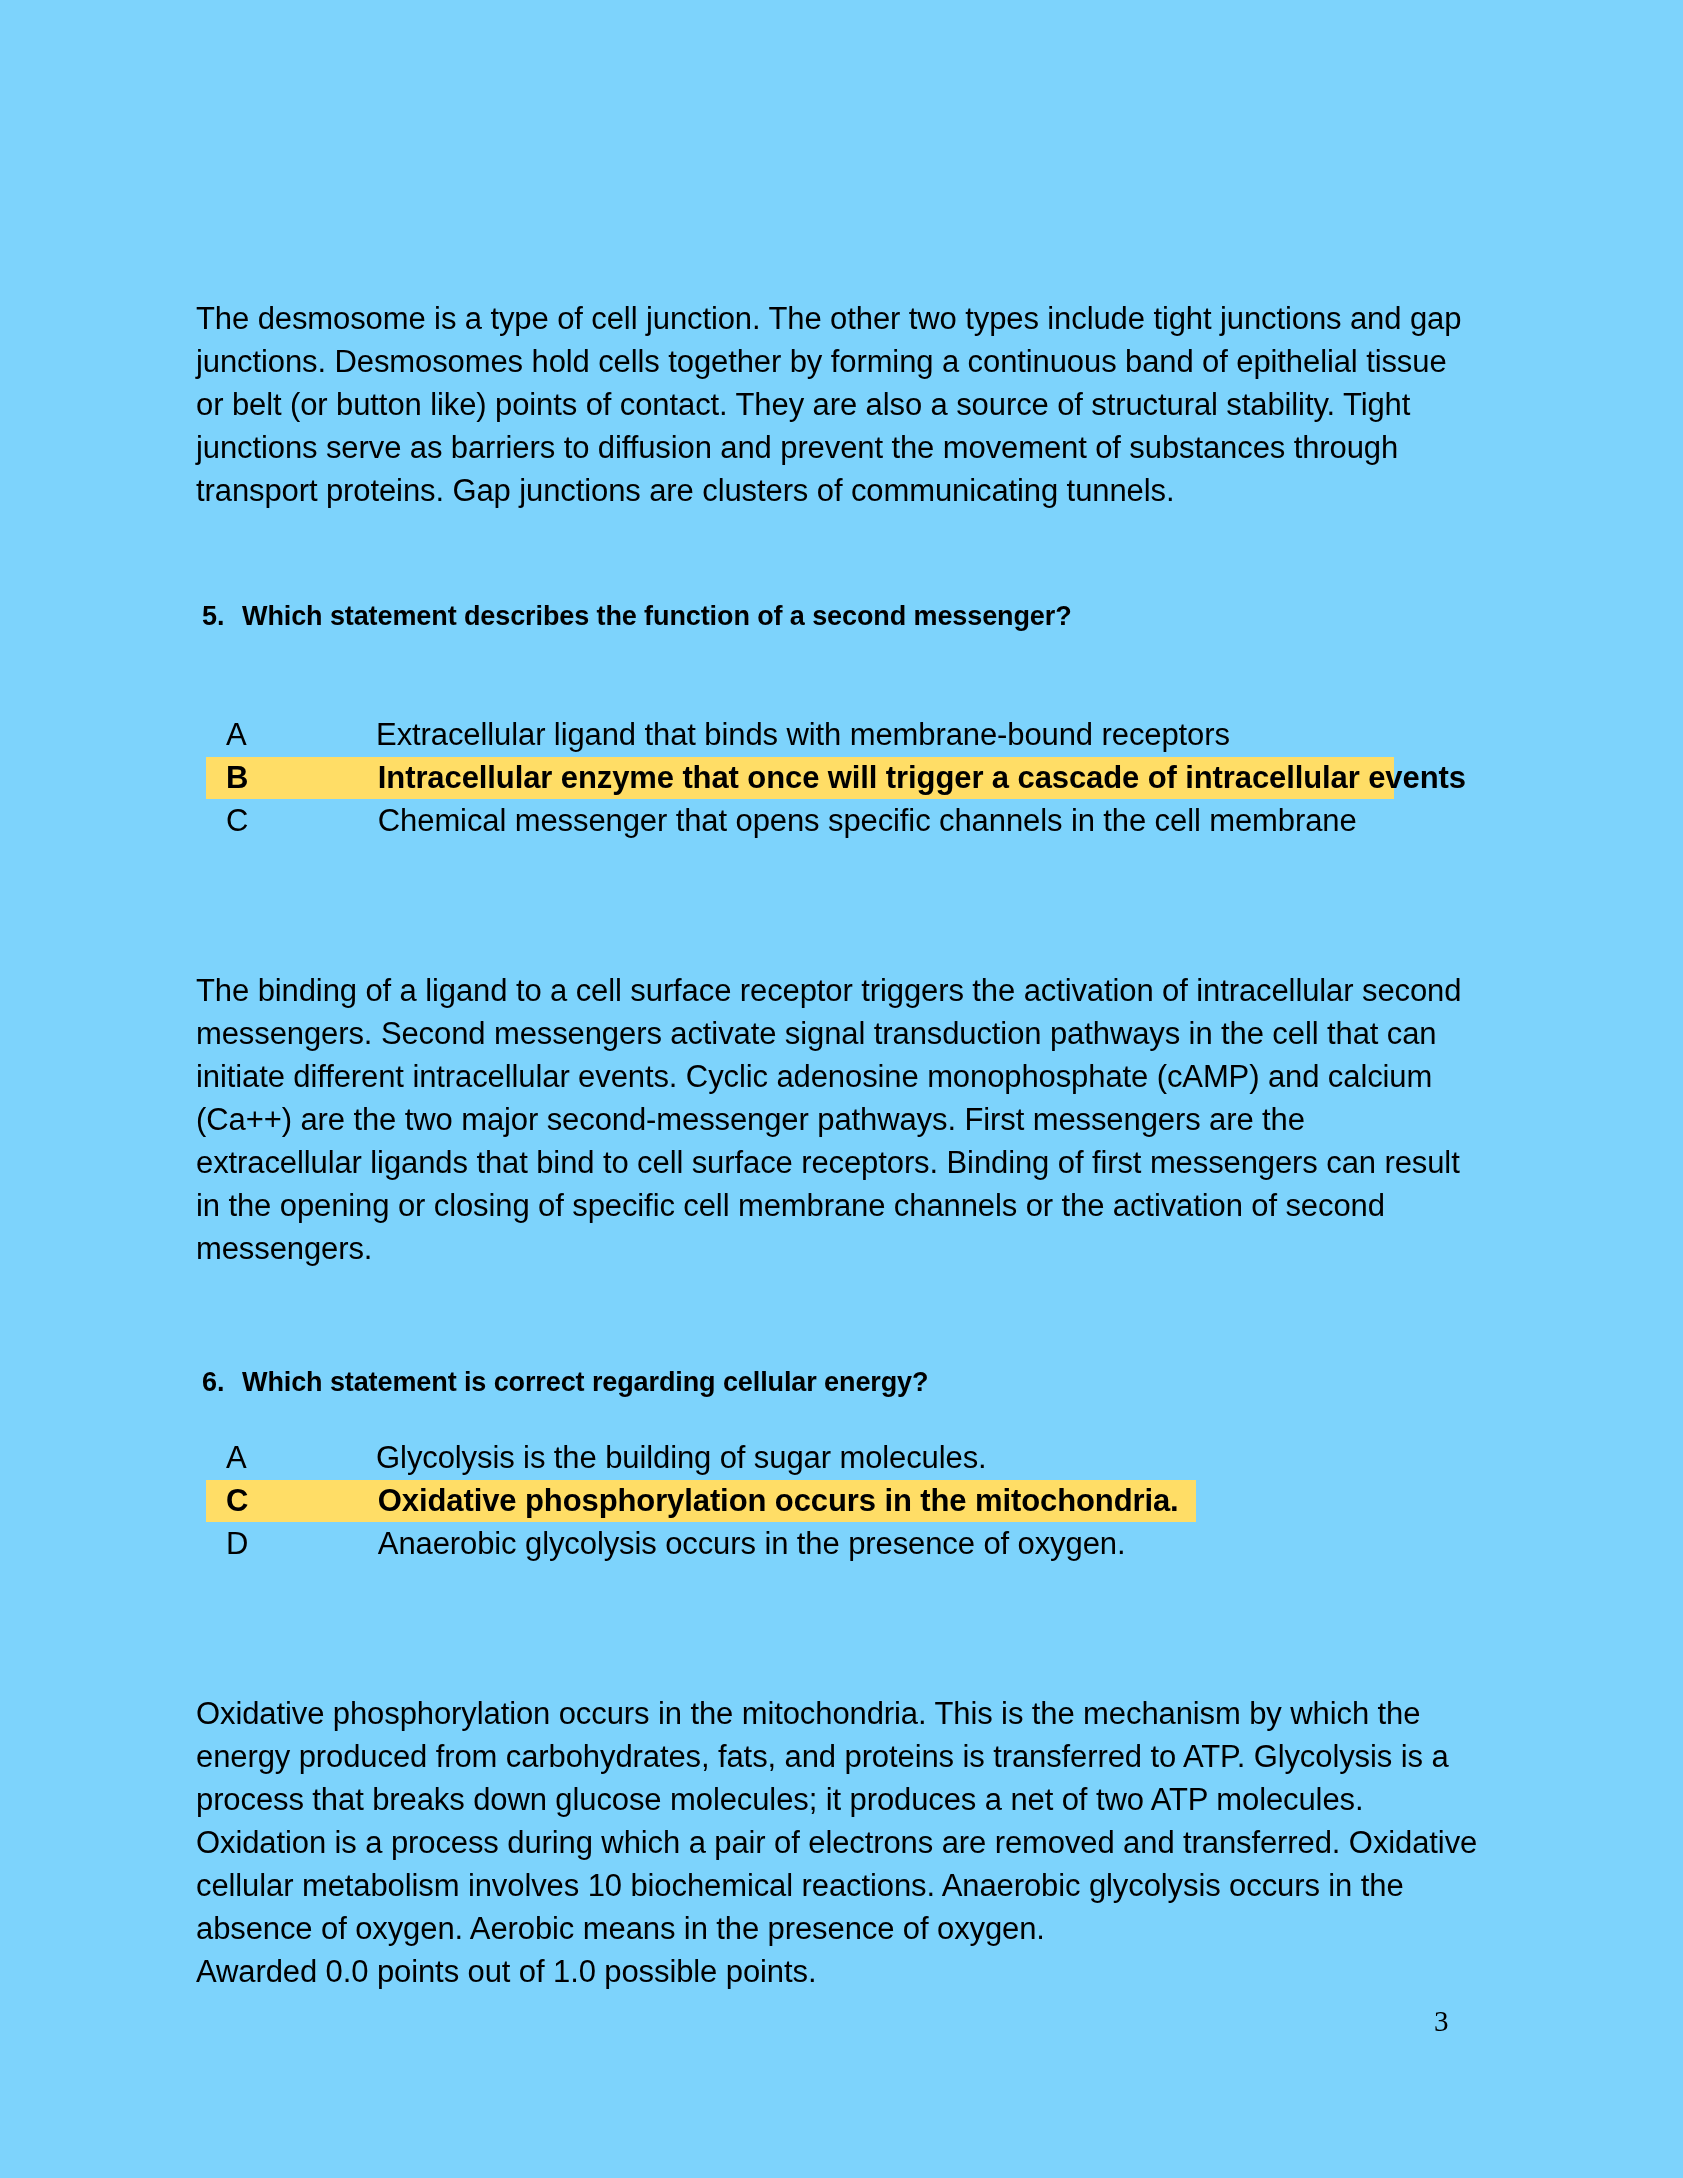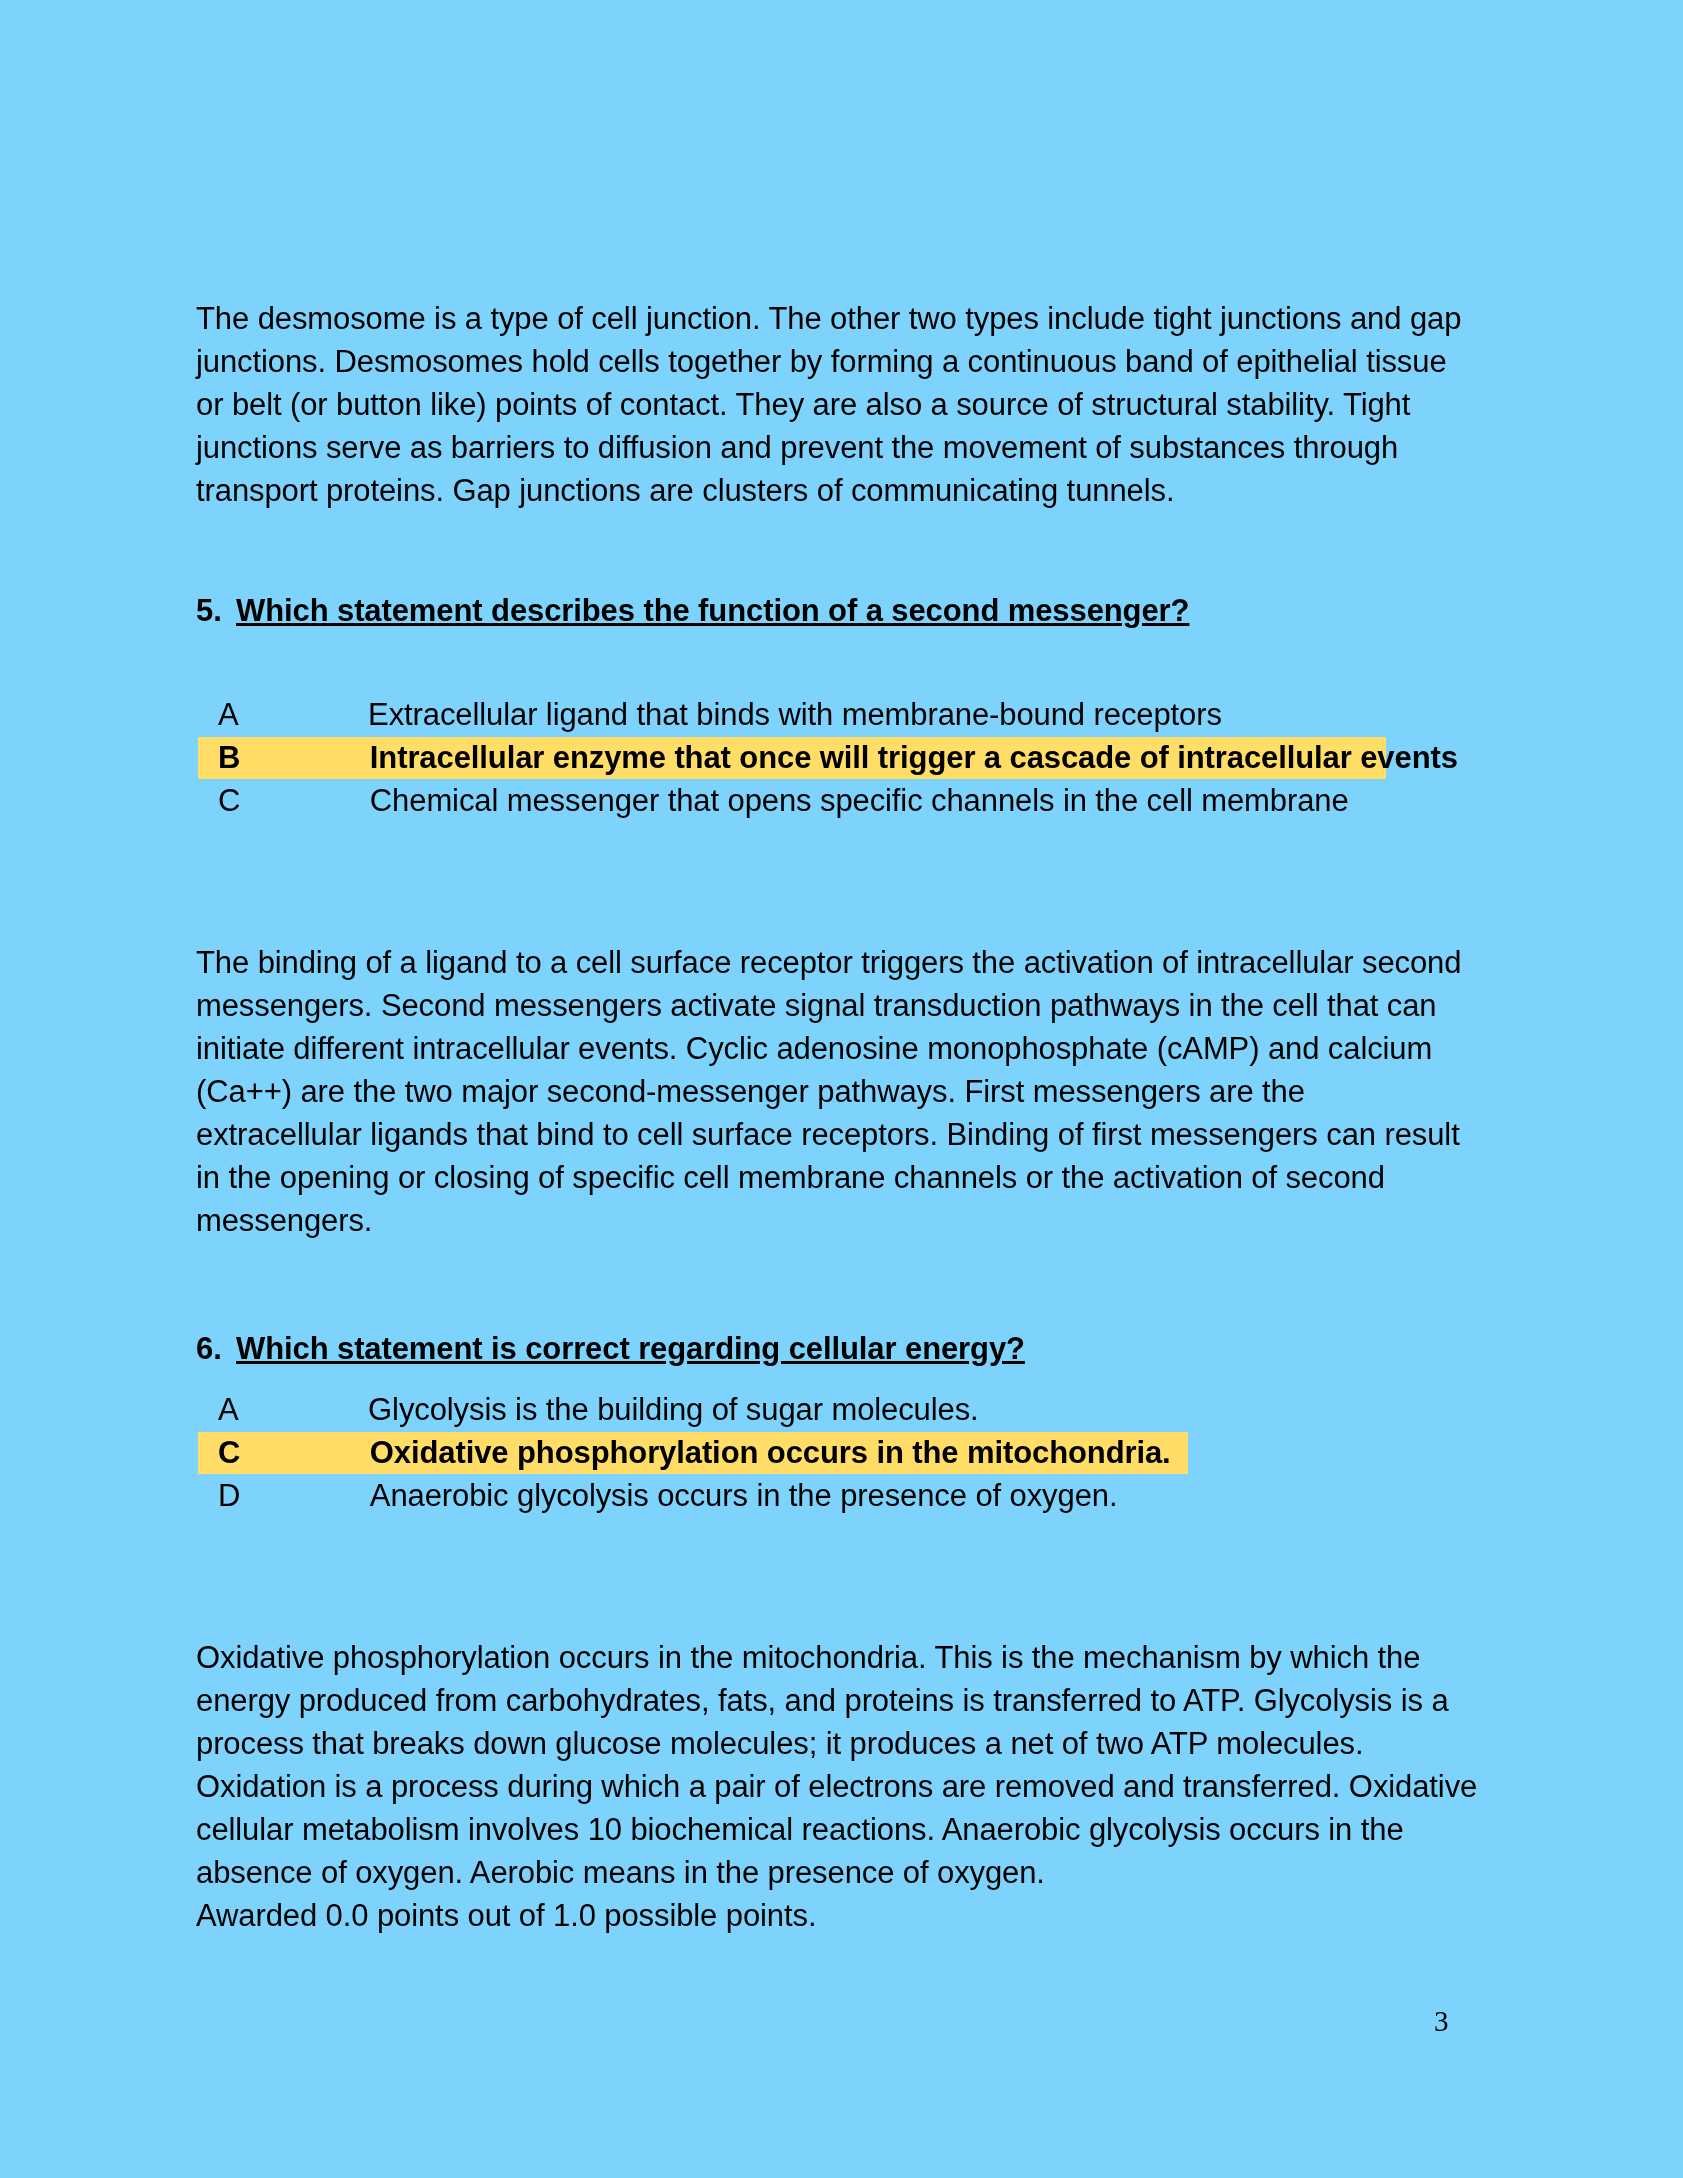--- a/index.html
+++ b/index.html
@@ -43,37 +43,36 @@
   }
 
   .gap-after-para1 { height: 77px; }
   .gap-after-q5head { height: 61px; }
   .gap-after-optionsA { height: 119px; }
   .gap-after-para2 { height: 85px; }
   .gap-after-q6head { height: 18px; }
   .gap-after-optionsB { height: 119px; }
 
   h2.question {
-    margin: 0;
-    font-size: 31px;
+    margin: 6px;
+    font-size: 27px;
     line-height: 43px;
     font-weight: bold;
     letter-spacing: -0.1px;
     position: relative;
     padding-left: 0;
-    text-decoration: underline;
   }
   h2.question .qnum {
     display: inline-block;
     width: 40px;
   }
 
   
   .options {
-    margin: 0;
+    margin: 8px;
     padding: 0;
     list-style: none;
   }
   .option {
     display: block;
     font-size: 31px;
     line-height: 43px;
     letter-spacing: -0.1px;
     position: relative;
     min-height: 43px;

